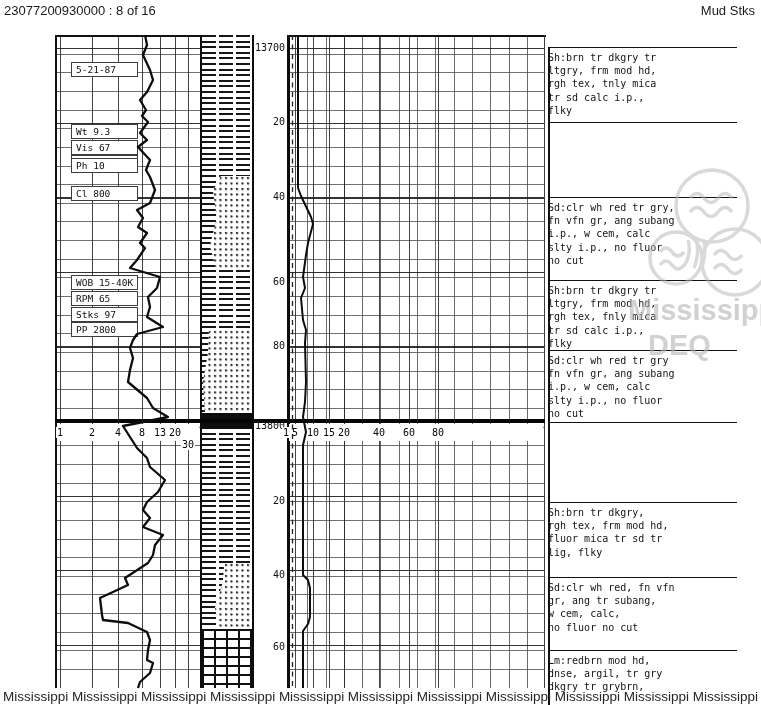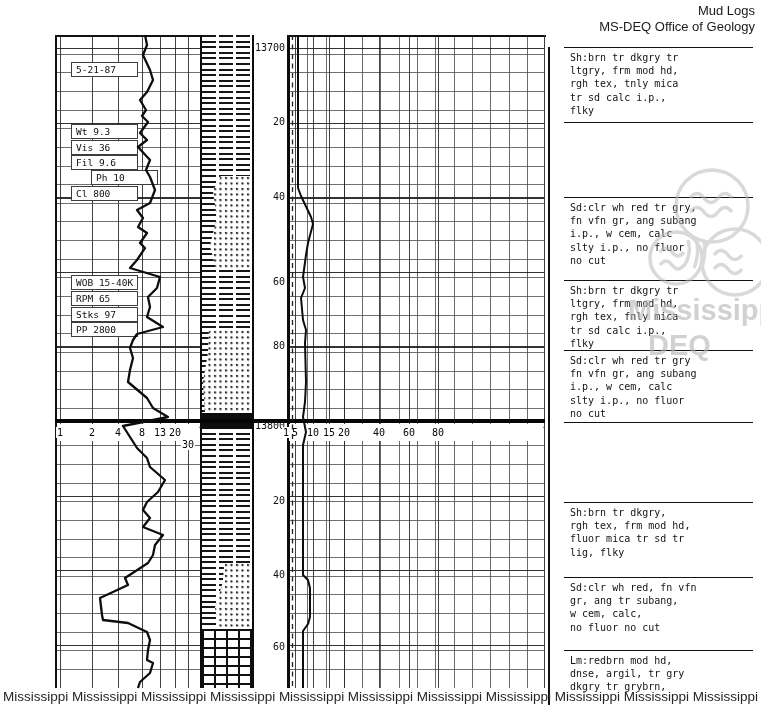--- a/index.html
+++ b/index.html
@@ -51,36 +51,36 @@
   
   .mudbox{position:absolute;left:71px;width:67px;height:14.5px;box-sizing:border-box;background:#fff;
           border:1px solid #3d3d3d;font:9.5px "DejaVu Sans Mono",monospace;color:#101010;
           padding:1px 0 0 4px;white-space:nowrap;z-index:4;}
   .depth-label{position:absolute;width:40px;right:476px;text-align:right;
           font:10px "DejaVu Sans Mono",monospace;color:#101010;z-index:4;}
   .scale-num{position:absolute;top:427px;transform:translateX(-50%);
           font:10px "DejaVu Sans Mono",monospace;color:#050505;background:#fff;padding:0 1px;z-index:4;}
   
   #desc-vline{left:548px;top:47px;width:1.8px;height:658px;background:#111;}
-  .desc-cell{position:absolute;left:564px;width:189px;box-sizing:border-box;border-top:1.6px solid #111;
+  .desc-cell{position:absolute;left:548px;width:189px;box-sizing:border-box;border-top:1.6px solid #111;
           font:10px "DejaVu Sans Mono",monospace;line-height:13.2px;color:#141414;
-          padding:3px 0 0 6px;white-space:pre-line;z-index:3;}
+          padding:3px 0 0 0;white-space:pre-line;z-index:3;}
   
   #curves{position:absolute;left:0;top:0;z-index:6;pointer-events:none;}
   #watermark{position:absolute;left:0;top:0;z-index:7;pointer-events:none;}
   #bottom-row{left:0;top:689px;width:761px;box-sizing:border-box;display:flex;
           justify-content:space-between;padding:0 3px;font-size:13.5px;color:#262626;z-index:8;}
 </style>
 </head>
 <body>
 
 <div id="page">
 
-  <div class="hdr" style="right:6px;top:3px">Mud Logs</div>
-  <div class="hdr" style="right:6px;top:19px">MS-DEQ Office of Geology</div>
+  <div class="hdr" style="left:4px;top:3px">23077200930000 : 8 of 16</div>
+  <div class="hdr" style="right:6px;top:3px">Mud Stks</div>
 
   <div class="abs gridh" id="grid-left"></div>
   <div class="abs gridh" id="grid-right"></div>
   <div id="vlines">
       <div class="vline" style="left: 60px;"></div>
       <div class="vline" style="left: 92px;"></div>
       <div class="vline" style="left: 118px;"></div>
       <div class="vline" style="left: 142px;"></div>
       <div class="vline" style="left: 160px;"></div>
       <div class="vline" style="left: 175px;"></div>
@@ -107,23 +107,23 @@
       <div class="lz lith-limestone" style="top: 594px; height: 59px;"></div>
     </div>
 
   <div class="abs band" id="band-left"></div>
   <div class="abs band" id="band-right"></div>
   <div class="abs" id="line-13800"></div>
 
   <div id="mud-annots">
       <div class="mudbox" style="top: 62px;">5-21-87</div>
       <div class="mudbox" style="top: 124px;">Wt 9.3</div>
-      <div class="mudbox" style="top: 140px;">Vis 36</div>
+      <div class="mudbox" style="top: 140px;">Vis 67</div>
       <div class="mudbox" style="top: 155px;">Fil 9.6</div>
-      <div class="mudbox" style="top: 170px; margin-left: 20px;">Ph 10</div>
+      <div class="mudbox" style="top: 158px;">Ph 10</div>
       <div class="mudbox" style="top: 186px;">Cl 800</div>
       <div class="mudbox" style="top: 275px;">WOB 15-40K</div>
       <div class="mudbox" style="top: 291px;">RPM 65</div>
       <div class="mudbox" style="top: 307px;">Stks 97</div>
       <div class="mudbox" style="top: 322px;">PP 2800</div>
     </div>
   <div id="depth-labels">
       <div class="depth-label" style="top: 42px;">13700</div>
       <div class="depth-label" style="top: 116px;">20</div>
       <div class="depth-label" style="top: 191px;">40</div>

